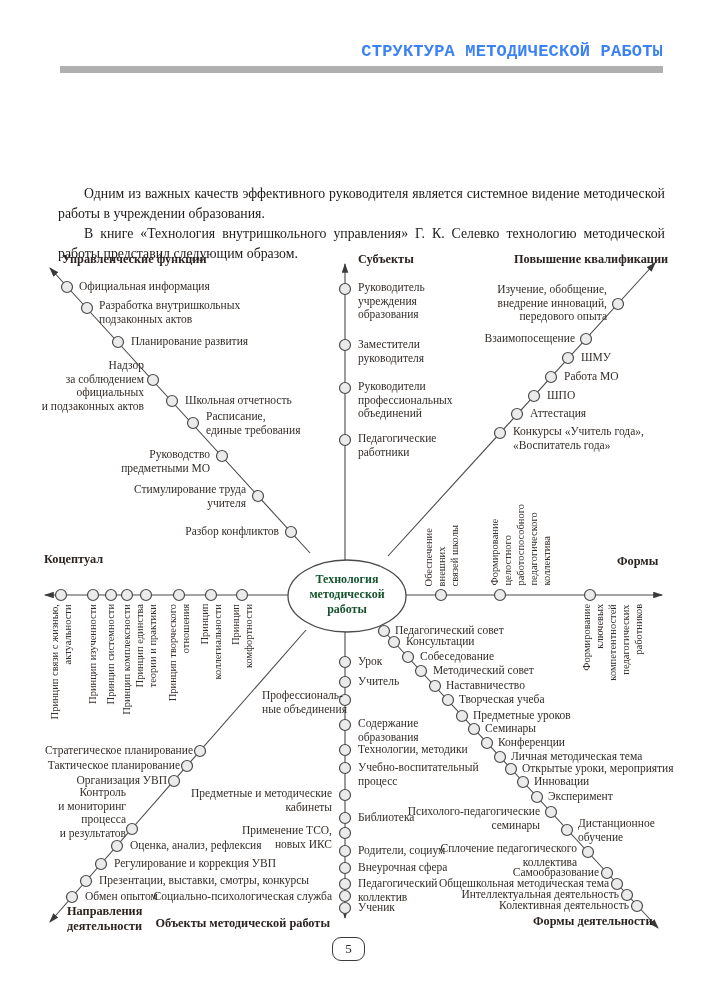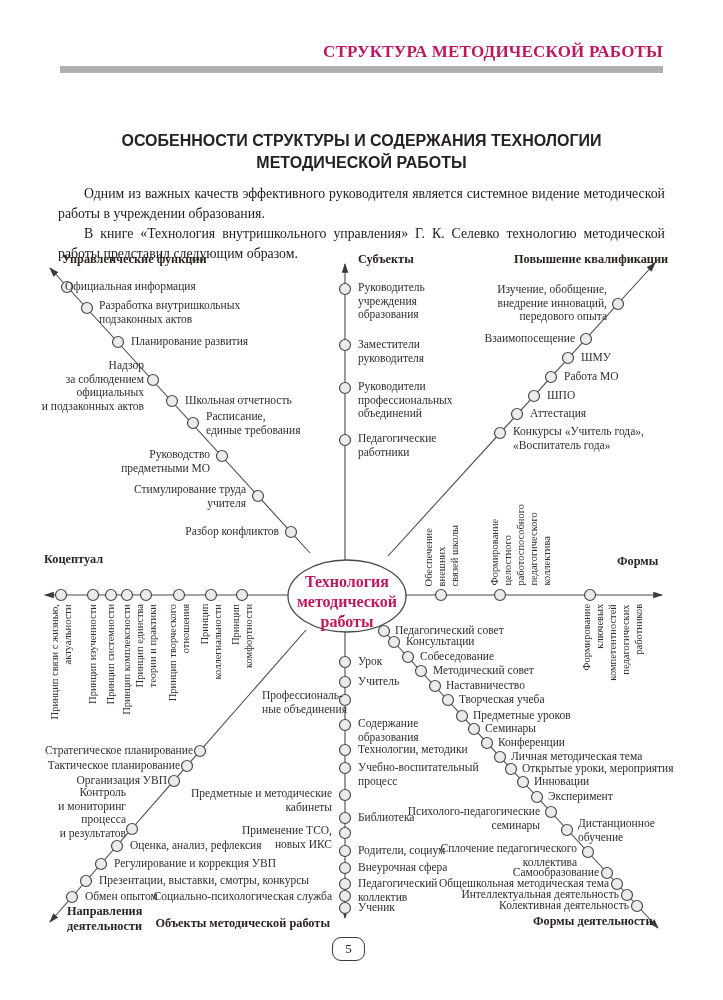--- a/index.html
+++ b/index.html
@@ -1,46 +1,44 @@
 <!DOCTYPE html>
 <html><head>
 <meta charset="utf-8">
 <style>
   html,body{margin:0;padding:0;background:#fff;}
   #page{position:relative;width:723px;height:1000px;background:#fff;overflow:hidden;
         font-family:"Liberation Serif",serif;color:#2b2724;}
-  #hdr{position:absolute;top:42px;right:60px;font-family:Liberation Serif, serif;
-       font-weight:bold;font-size:17px;letter-spacing:.2px;color:#be185d;}
+  #hdr{position:absolute;top:42px;right:60px;font-family:Liberation Mono, monospace;
+       font-weight:bold;font-size:17px;letter-spacing:.2px;color:#3b82f6;}
   #bar{position:absolute;left:60px;top:66px;width:603px;height:7px;background:#b0b0b0;}
   #stitle{position:absolute;left:40px;top:130px;width:643px;text-align:center;
           font-family:"Liberation Sans",sans-serif;font-weight:bold;font-size:16px;
           line-height:1.35;white-space:pre-line;color:#262220;}
   .para{position:absolute;left:58px;width:607px;font-size:13.8px;line-height:1.45;
         text-align:justify;text-indent:26px;color:#1e1a18;}
   svg{position:absolute;left:0;top:0;}
   .lbl{position:absolute;font-size:11.5px;line-height:1.18;white-space:pre-line;color:#332d29;}
   .r{text-align:right;}
   .ttl{font-weight:bold;font-size:12.3px;color:#2b2320;}
   .rot{position:absolute;writing-mode:vertical-rl;transform:rotate(180deg);
        font-size:10.5px;line-height:13px;white-space:pre-line;color:#332d29;text-align:end;}
   .rot.up{text-align:start;}
   #center-label{position:absolute;left:289px;top:572px;width:116px;text-align:center;
-       font-weight:bold;font-size:16px;line-height:1.25;white-space:pre-line;color:#be185d;}
+       font-weight:bold;font-size:12px;line-height:1.25;white-space:pre-line;color:#14532d;}
   #pagenum{position:absolute;left:332px;top:937px;width:31px;height:22px;border:1.4px solid #3a3a3a;
        border-radius:9px;text-align:center;font-size:13px;line-height:22px;color:#2b2724;}
 </style>
 </head>
 <body>
 
 <div id="page">
 
   <div id="hdr">СТРУКТУРА МЕТОДИЧЕСКОЙ РАБОТЫ</div>
   <div id="bar"></div>
-  <div id="stitle">ОСОБЕННОСТИ СТРУКТУРЫ И СОДЕРЖАНИЯ ТЕХНОЛОГИИ
-МЕТОДИЧЕСКОЙ РАБОТЫ</div>
   <div class="para" style="top:224px">В книге «Технология внутришкольного управления» Г. К. Селевко технологию методической работы представил следующим образом.</div>
   <div class="para" style="top:184px">Одним из важных качеств эффективного руководителя является системное видение методической работы в учреждении образования.</div>
 
   <svg width="723" height="1000" viewBox="0 0 723 1000">
     <defs>
       <marker id="arr" markerWidth="12" markerHeight="10" refX="8" refY="3" orient="auto">
         <path d="M0,0 L9,3 L0,6 z" fill="#3a3a3a"></path>
       </marker>
     </defs>
     <g stroke="#4a4a4a" stroke-width="1.1" fill="none">
@@ -130,21 +128,21 @@
     </g>
     <ellipse cx="347" cy="596" rx="59" ry="36" fill="#ffffff" stroke="#4a4a4a" stroke-width="1.3"></ellipse>
   </svg>
 
   <div id="center-label">Технология
 методической
 работы</div>
 
   <div>
     <div class="lbl ttl" style="left:62px;top:252px">Управленческие функции</div>
-    <div class="lbl" style="left:65px;top:280px">Официальная информация</div>
+    <div class="lbl" style="left:79px;top:280px">Официальная информация</div>
     <div class="lbl" style="left:99px;top:299px">Разработка внутришкольных
 подзаконных актов</div>
     <div class="lbl" style="left:131px;top:335px">Планирование развития</div>
     <div class="lbl r" style="left:4px;top:359px;width:140px">Надзор
 за соблюдением
 официальных
 и подзаконных актов</div>
     <div class="lbl" style="left:185px;top:394px">Школьная отчетность</div>
     <div class="lbl" style="left:206px;top:410px">Расписание,
 единые требования</div>

